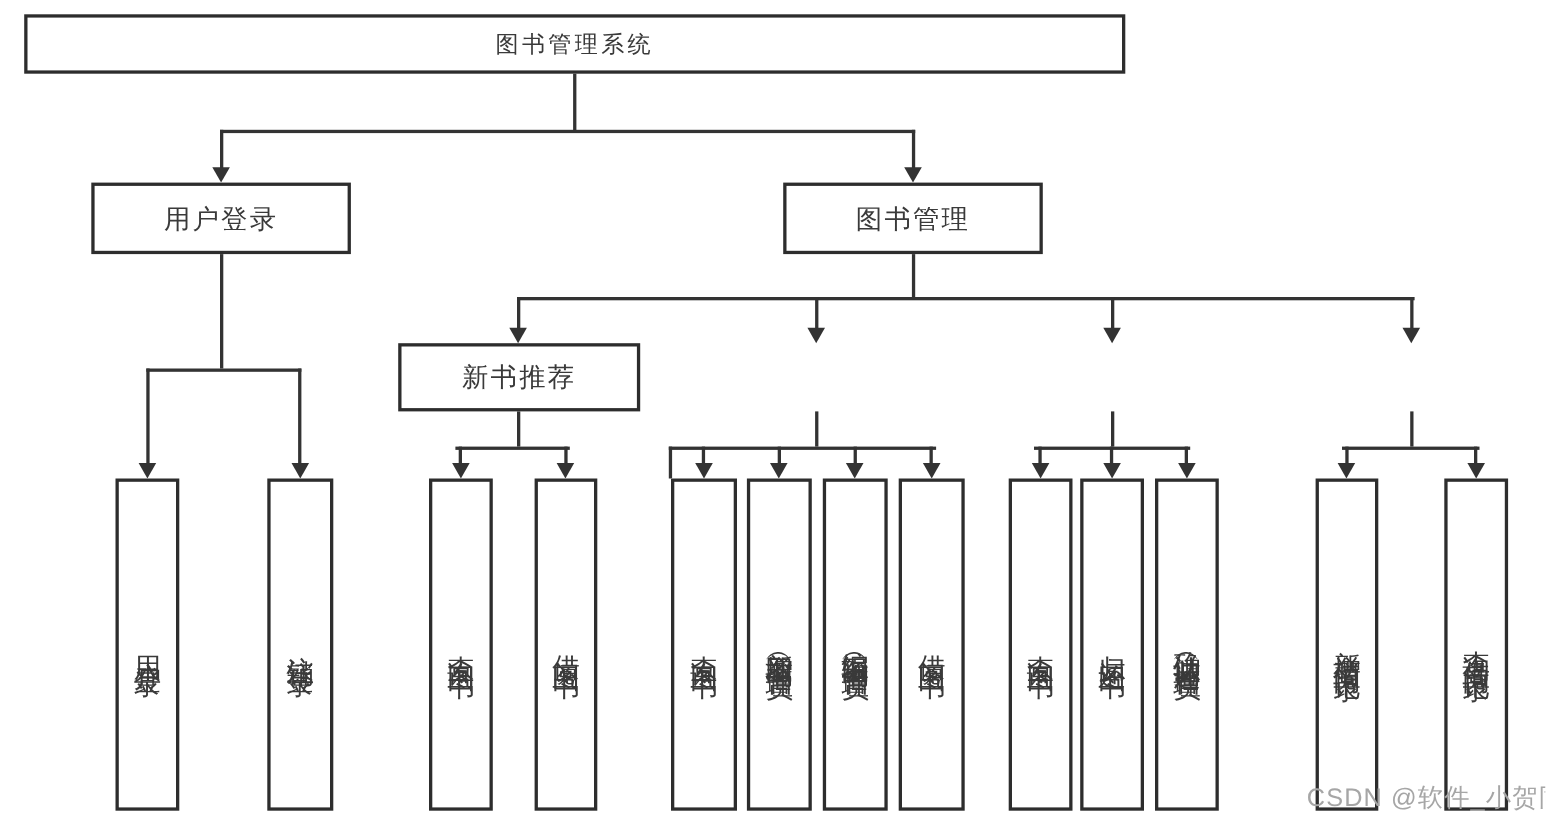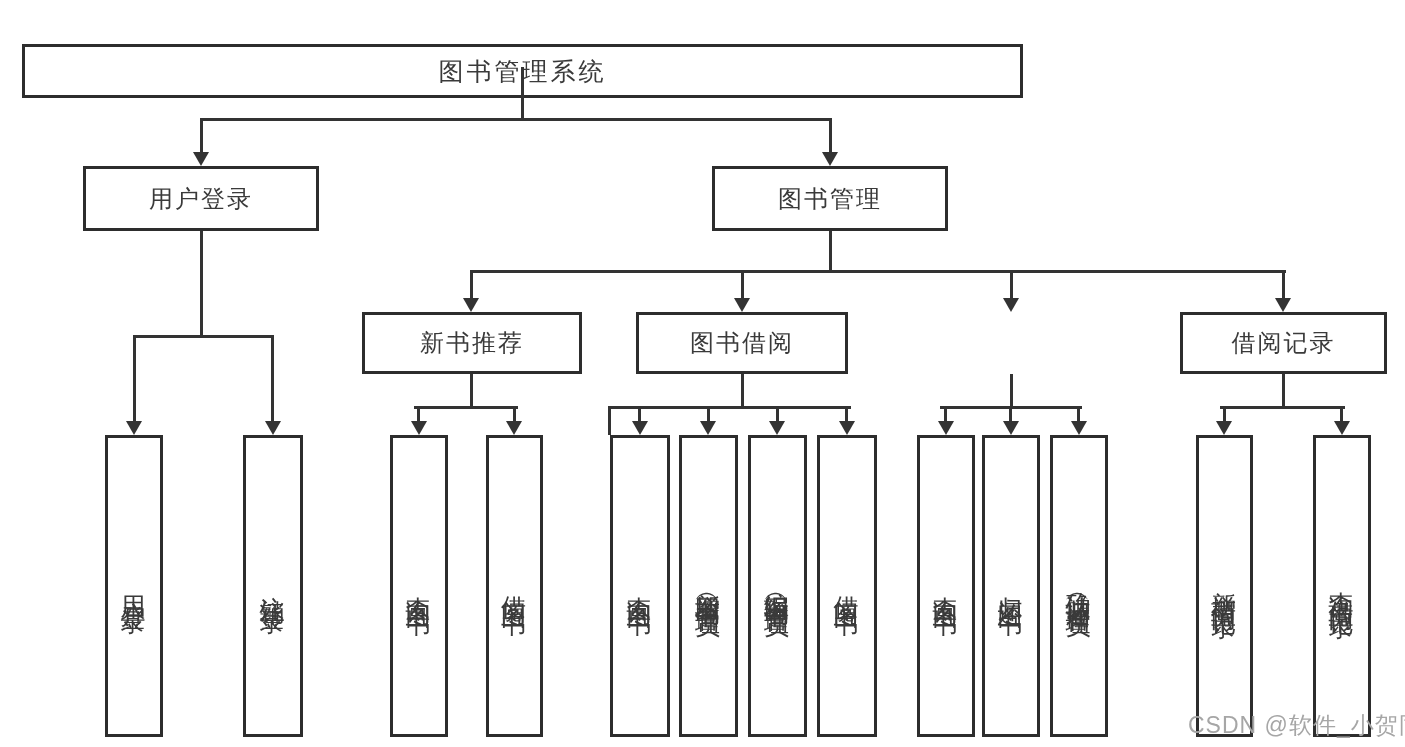--- a/index.html
+++ b/index.html
@@ -14,21 +14,21 @@
     position:absolute;
     box-sizing:border-box;
     border:3px solid #2d2d2d;
     background:#ffffff;
     display:flex;
     align-items:center;
     justify-content:center;
     color:#3a3a3a;
   }
   .hdr{font-size:24px;letter-spacing:2px;}
-  .ttl{font-size:25px;letter-spacing:3px;margin-top:31px;}
+  .ttl{font-size:21px;letter-spacing:3px;}
   .leaf-text{
     writing-mode:vertical-rl;
     text-orientation:mixed;
     font-size:25px;
     letter-spacing:5px;
     color:#3a3a3a;
     white-space:nowrap;
   }
   .ln{position:absolute;background:#333333;}
   .ar{
@@ -82,26 +82,20 @@
   <div class="ar" style="left:463px;top:298px;"></div>
   <div class="ln" style="left:741px;top:270px;width:3px;height:29px;"></div>
   <div class="ar" style="left:734px;top:298px;"></div>
   <div class="ln" style="left:1010px;top:270px;width:3px;height:29px;"></div>
   <div class="ar" style="left:1003px;top:298px;"></div>
   <div class="ln" style="left:1282px;top:270px;width:3px;height:29px;"></div>
   <div class="ar" style="left:1275px;top:298px;"></div>
 
   <div class="bx hdr" style="left:362px;top:312px;width:220px;height:62px;">
     <span>新书推荐</span>
-  </div>
-  <div class="bx hdr" style="left:636px;top:312px;width:212px;height:62px;">
-    <span>图书借阅</span>
-  </div>
-  <div class="bx hdr" style="left:1180px;top:312px;width:207px;height:62px;">
-    <span>借阅记录</span>
   </div>
 
   <div class="ln" style="left:470px;top:374px;width:3px;height:32px;"></div>
   <div class="ln" style="left:414px;top:406px;width:104px;height:3px;"></div>
   <div class="ln" style="left:417px;top:406px;width:3px;height:16px;"></div>
   <div class="ar" style="left:411px;top:421px;"></div>
   <div class="ln" style="left:513px;top:406px;width:3px;height:16px;"></div>
   <div class="ar" style="left:506px;top:421px;"></div>
 
   <div class="ln" style="left:741px;top:374px;width:3px;height:32px;"></div>

